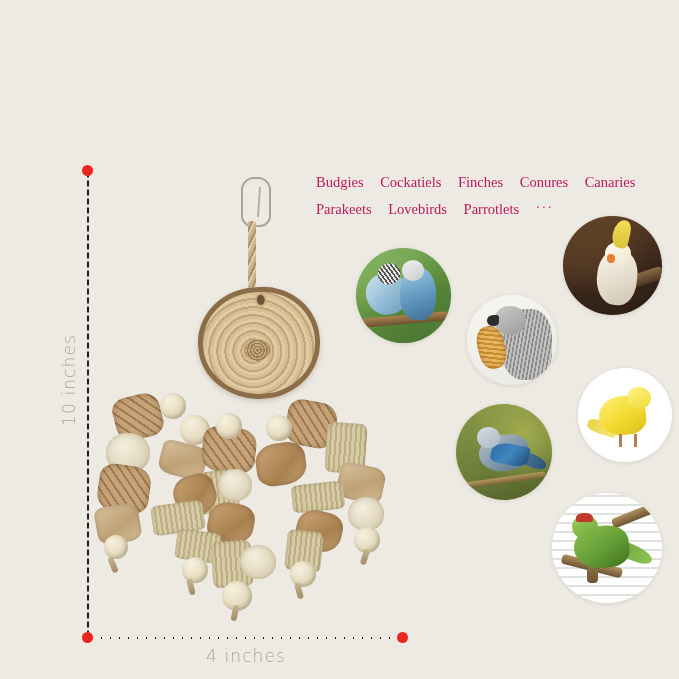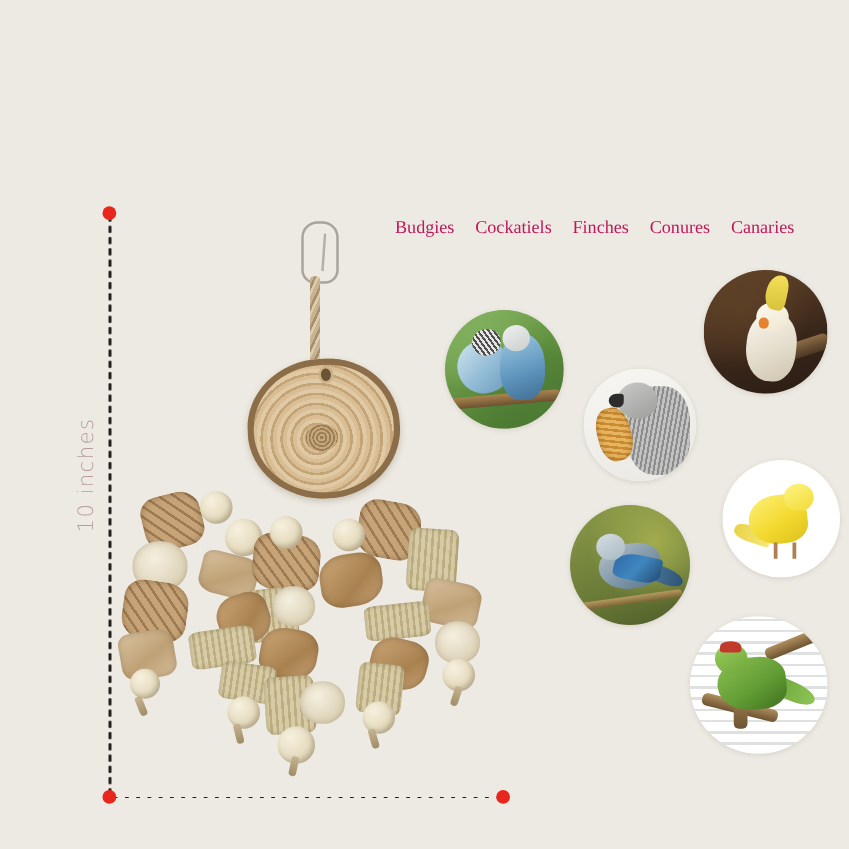--- a/index.html
+++ b/index.html
@@ -505,28 +505,35 @@
 
 
   <div id="species">
     <div class="species-row">
       <span class="species-item">Budgies</span>
       <span class="species-item">Cockatiels</span>
       <span class="species-item">Finches</span>
       <span class="species-item">Conures</span>
       <span class="species-item">Canaries</span>
     </div>
+    <div class="species-row">
+      <span class="species-item">Parakeets</span>
+      <span class="species-item">Lovebirds</span>
+      <span class="species-item">Parrotlets</span>
+      <span class="species-ellipsis">···</span>
+    </div>
   </div>
 
   <div class="dot-line-v"></div>
   <div class="dot-line-h"></div>
   <div class="endpoint" id="endpoint-top"></div>
   <div class="endpoint" id="endpoint-corner"></div>
   <div class="endpoint" id="endpoint-right"></div>
   <div id="label-height">10 inches</div>
+  <div id="label-width">4 inches</div>
 
   <div id="product">
 
     <div class="clip"></div>
     <div class="clip-bar"></div>
     <div class="rope-main"></div>
 
     <div class="disc">
       <div class="disc-core"></div>
       <div class="disc-hole"></div>

